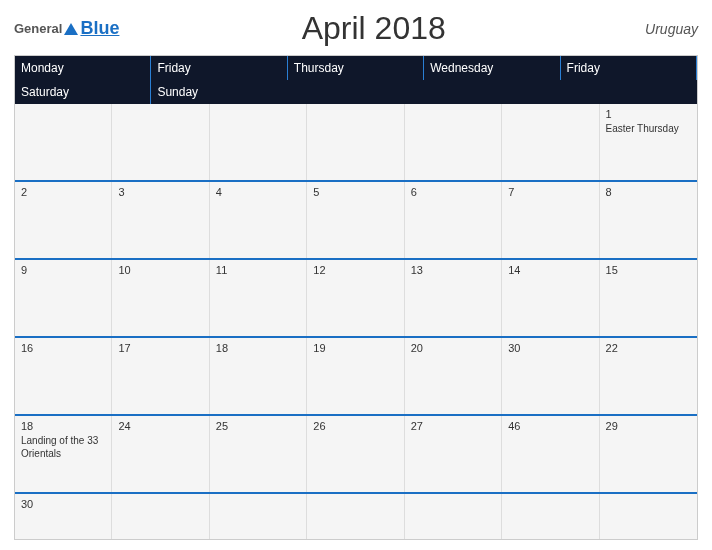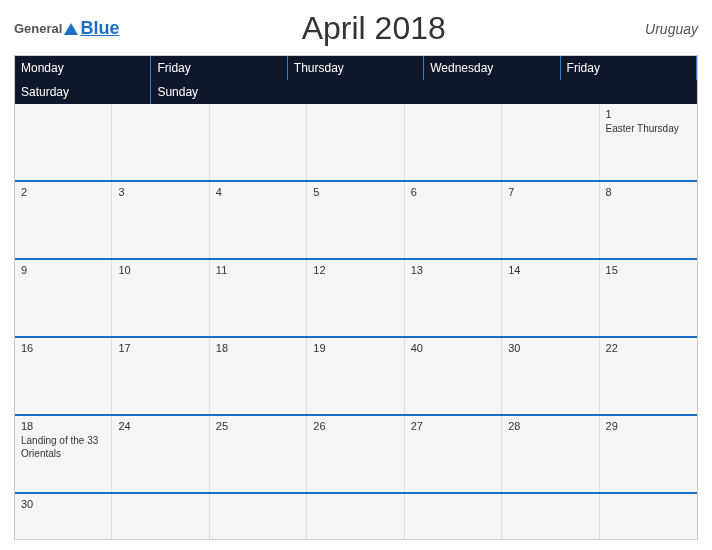--- a/index.html
+++ b/index.html
@@ -217,21 +217,21 @@
           <div class="cal-cell">
             <span class="day-number">17</span>
           </div>
           <div class="cal-cell">
             <span class="day-number">18</span>
           </div>
           <div class="cal-cell">
             <span class="day-number">19</span>
           </div>
           <div class="cal-cell">
-            <span class="day-number">40</span>
+            <span class="day-number">20</span>
           </div>
           <div class="cal-cell">
             <span class="day-number">30</span>
           </div>
           <div class="cal-cell">
             <span class="day-number">22</span>
           </div>
         </div>
         <div class="cal-week">
           <div class="cal-cell"><span class="day-number">18</span><span class="event-text">Landing of the 33 Orientals</span></div>
@@ -241,21 +241,21 @@
           <div class="cal-cell">
             <span class="day-number">25</span>
           </div>
           <div class="cal-cell">
             <span class="day-number">26</span>
           </div>
           <div class="cal-cell">
             <span class="day-number">27</span>
           </div>
           <div class="cal-cell">
-            <span class="day-number">28</span>
+            <span class="day-number">46</span>
           </div>
           <div class="cal-cell">
             <span class="day-number">29</span>
           </div>
         </div>
         <div class="cal-week last-week">
           <div class="cal-cell">
             <span class="day-number">30</span>
           </div>
           <div class="cal-cell empty"></div>

